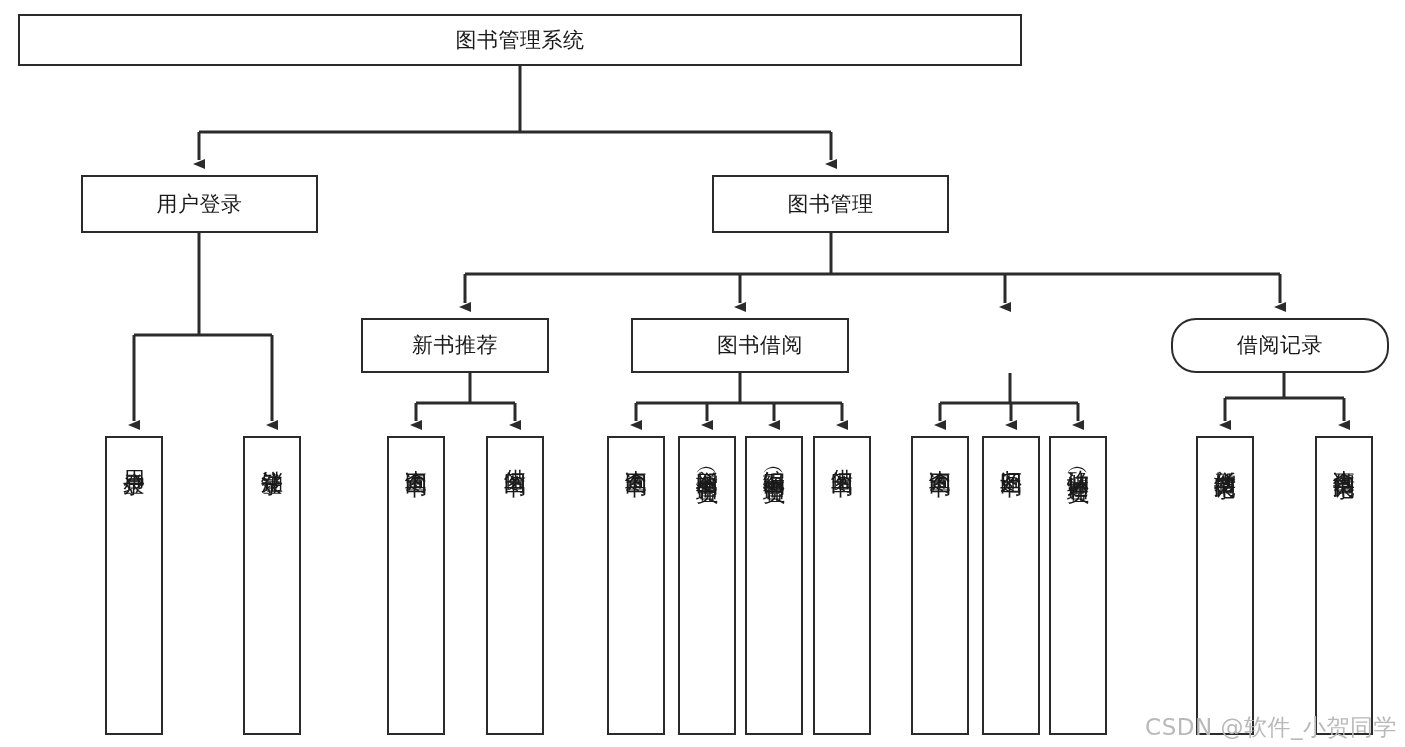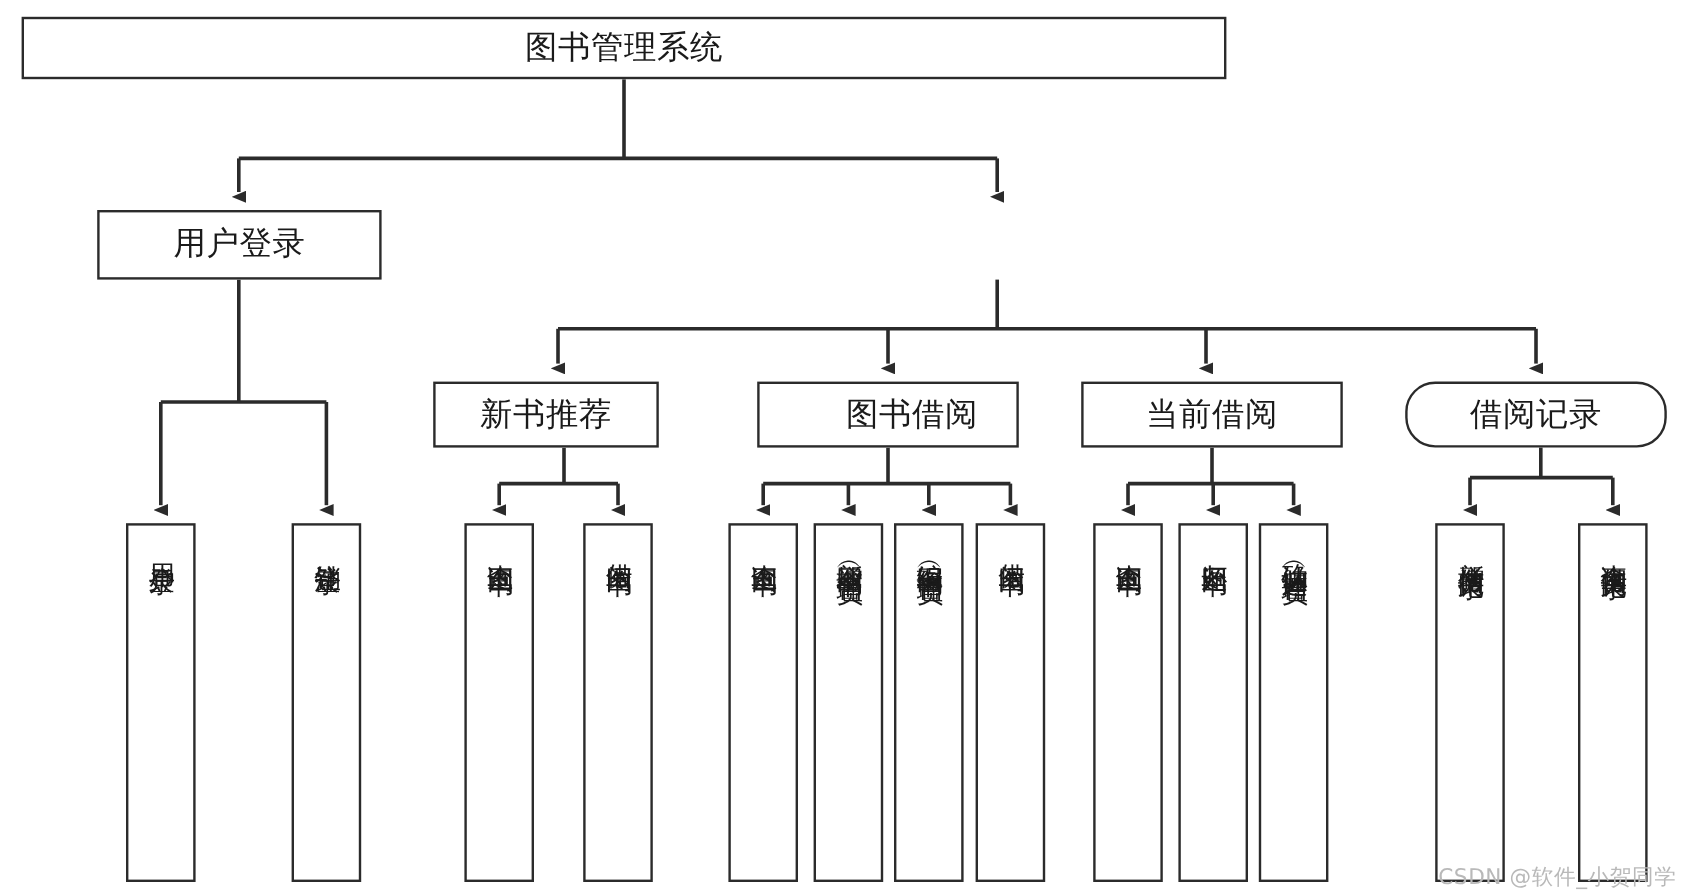--- a/index.html
+++ b/index.html
@@ -36,42 +36,42 @@
     justify-content: center;
     color: #1a1a1a;
   }
   .node .label {
     display: block;
     text-align: center;
     line-height: 1.18;
   }
   
   .node.h .label {
-    font-size: 27px;
+    font-size: 21px;
     letter-spacing: 0.5px;
     white-space: nowrap;
   }
   
   .node.v {
     align-items: flex-start;
     padding-top: 14px;
   }
   .node.v .label {
     writing-mode: vertical-rl;
     text-orientation: upright;
     font-size: 22px;
     letter-spacing: 2px;
     line-height: 1.0;
     white-space: nowrap;
   }
   #watermark {
     position: absolute;
     right: 8px;
     bottom: 4px;
-    font-size: 18px;
+    font-size: 23px;
     color: #b9b9b9;
     letter-spacing: 0.5px;
     white-space: nowrap;
     font-family: "DejaVu Sans", "Liberation Sans", sans-serif;
   }
 </style>
 </head>
 <body>
 
 <div id="canvas">
@@ -127,29 +127,29 @@
     </g>
   </svg>
 
   <div class="node h" style="left:18px; top:14px; width:1004px; height:52px;">
     <span class="label">图书管理系统</span>
   </div>
 
   <div class="node h" style="left:81px; top:175px; width:237px; height:58px;">
     <span class="label">用户登录</span>
   </div>
+  <div class="node h" style="left:712px; top:175px; width:237px; height:58px;">
+    <span class="label">图书管理</span>
+  </div>
 
   <div class="node h" style="left:361px; top:318px; width:188px; height:55px;">
     <span class="label">新书推荐</span>
   </div>
   <div class="node h" style="left:631px; top:318px; width:218px; height:55px;padding-left:40px;">
     <span class="label">图书借阅</span>
-  </div>
-  <div class="node h" style="left:901px; top:318px; width:218px; height:55px;">
-    <span class="label">当前借阅</span>
   </div>
   <div class="node h" style="left:1171px; top:318px; width:218px; height:55px;border-radius:25px;">
     <span class="label">借阅记录</span>
   </div>
 
   <div class="node v" style="left:105px; top:436px; width:58px; height:299px;">
     <span class="label">用户登录</span>
   </div>
   <div class="node v" style="left:243px; top:436px; width:58px; height:299px;">
     <span class="label">注销登录</span>

